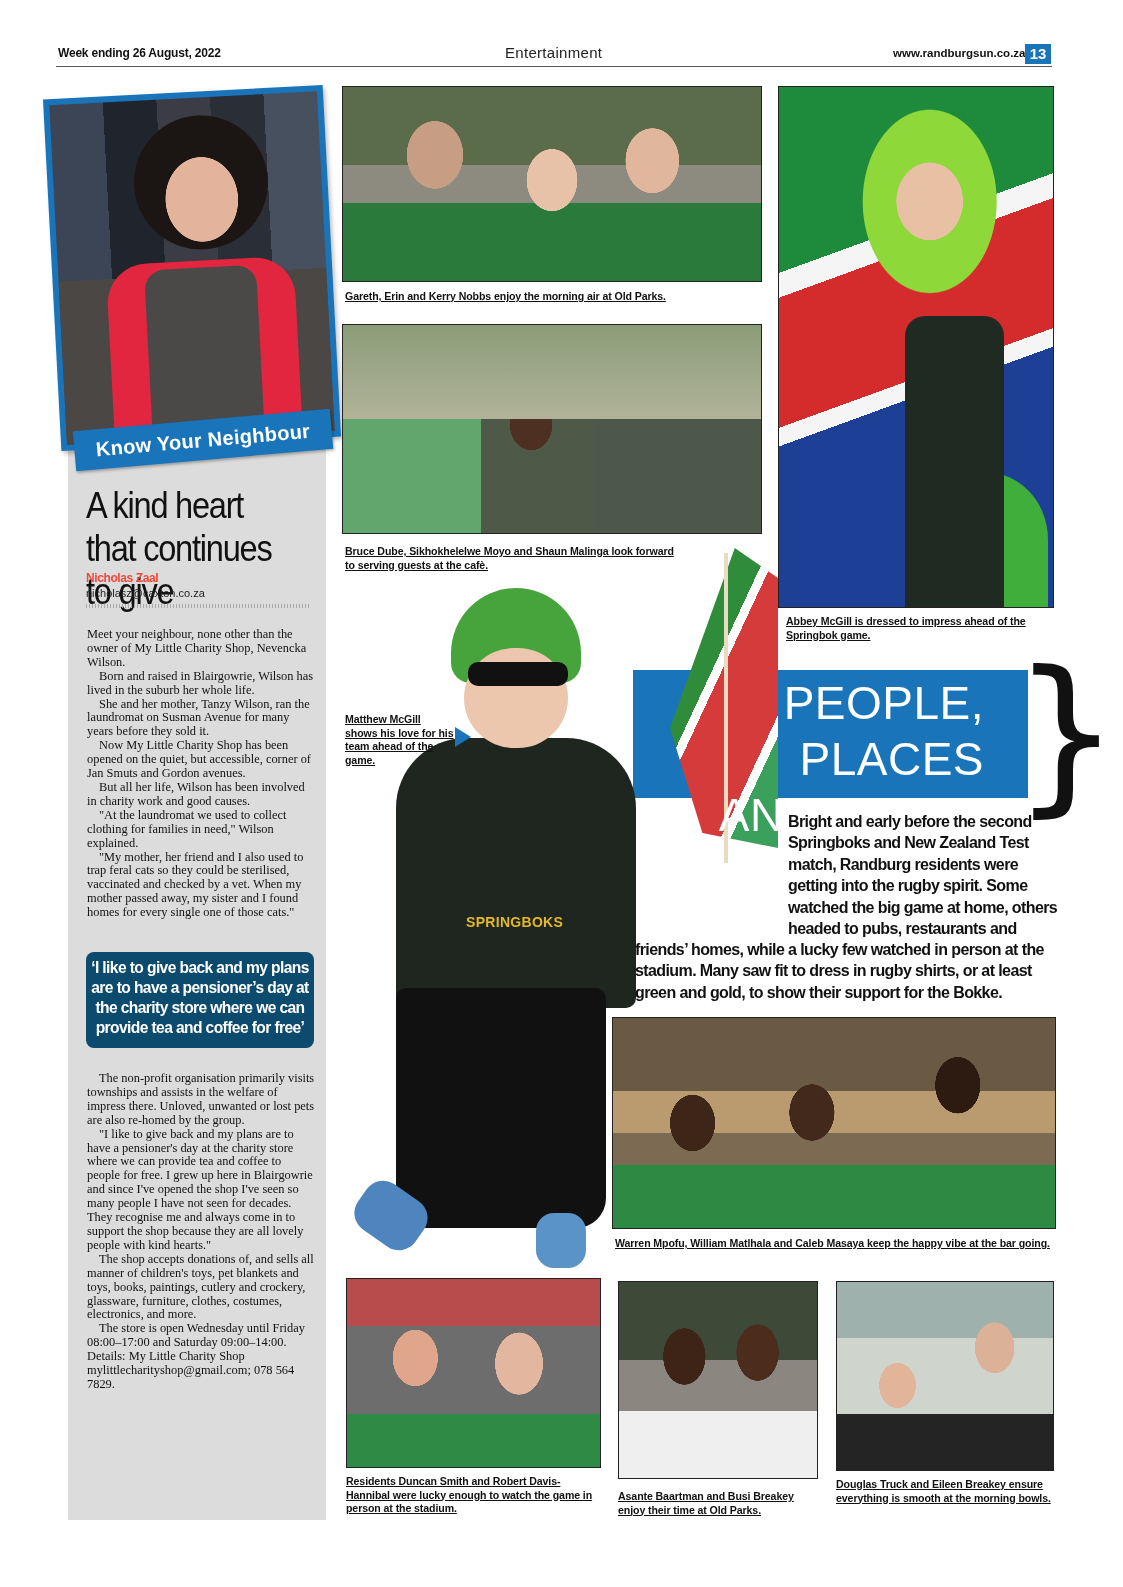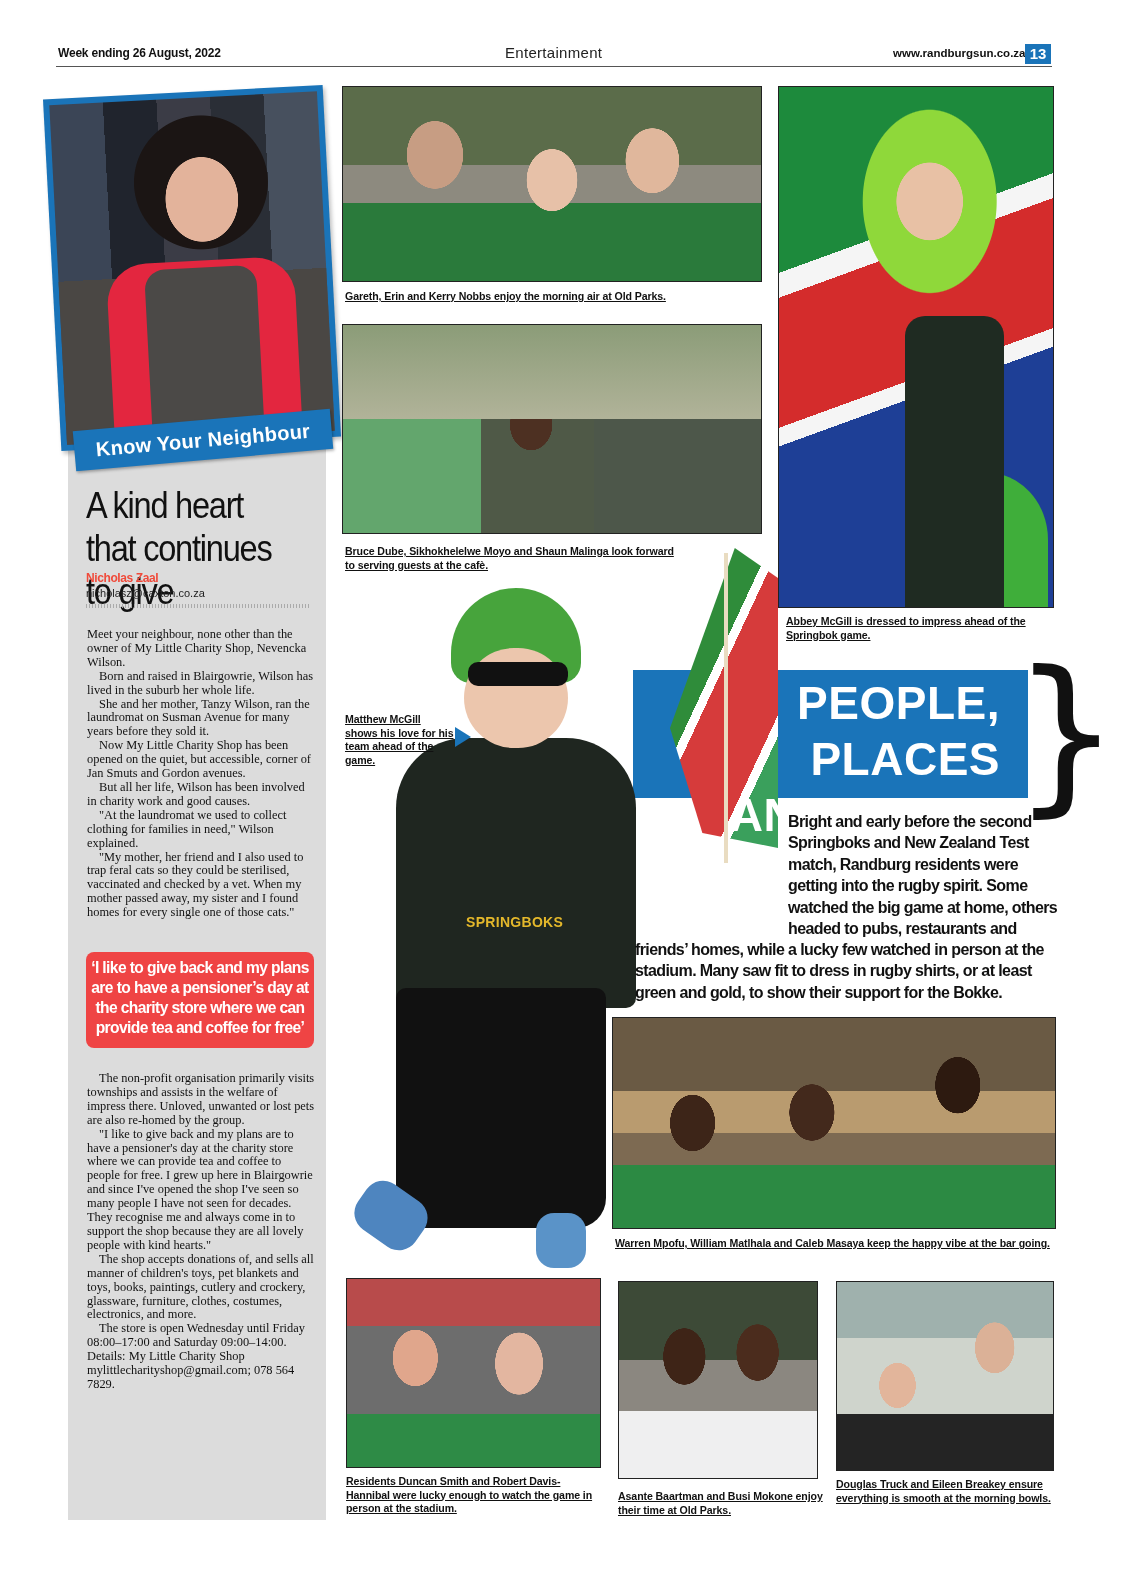--- a/index.html
+++ b/index.html
@@ -30,21 +30,21 @@
   .byline { left:86px; top:571px; font-size:12px; font-weight:bold; color:#f04a3a; letter-spacing:-0.4px; }
   .email { left:86px; top:587px; font-size:11px; color:#222; }
   .dots { left:86px; top:604px; width:225px; height:4px; background:repeating-linear-gradient(90deg,#aaa 0 1px,transparent 1px 3px); }
 
   .body-text { font-family:"Liberation Serif", serif; font-size:12.4px; line-height:13.9px; color:#111; }
   .body-text p { margin:0; text-indent:12px; }
   .body-text p.first { text-indent:0; }
   .bt1 { left:87px; top:628px; width:230px; }
   .bt2 { left:87px; top:1072px; width:230px; }
 
-  .pullquote { left:86px; top:952px; width:228px; height:96px; background:#ef4444; border-radius:8px; color:#fff; font-weight:bold; font-size:15.6px; line-height:20px; text-align:center; letter-spacing:-0.6px; padding-top:6px; box-sizing:border-box; }
+  .pullquote { left:86px; top:952px; width:228px; height:96px; background:#0c4a6e; border-radius:8px; color:#fff; font-weight:bold; font-size:15.6px; line-height:20px; text-align:center; letter-spacing:-0.6px; padding-top:6px; box-sizing:border-box; }
 
   
   .photo { position:absolute; border:1px solid #222; box-sizing:border-box; overflow:hidden; }
   .caption { position:absolute; font-size:10.6px; font-weight:bold; line-height:13.5px; color:#111; letter-spacing:-0.1px;text-decoration:underline; }
 
   .p1 { left:342px; top:86px; width:420px; height:196px; background:
       radial-gradient(ellipse 40px 48px at 22% 35%, #c79d83 0 70%, transparent 71%),
       radial-gradient(ellipse 36px 44px at 50% 48%, #e7c1a8 0 70%, transparent 71%),
       radial-gradient(ellipse 38px 46px at 74% 38%, #e0b79c 0 70%, transparent 71%),
       linear-gradient(180deg, transparent 0 60%, #2a7a3b 60% 100%),
@@ -94,21 +94,21 @@
   .boy .pants { position:absolute; left:40px; top:400px; width:210px; height:240px; background:#111; border-radius:10px 10px 30px 30px; }
   .boy .shoe1 { position:absolute; left:0px; top:600px; width:70px; height:55px; background:#4e85bf; border-radius:20px; transform:rotate(35deg); }
   .boy .shoe2 { position:absolute; left:180px; top:625px; width:50px; height:55px; background:#5a93c8; border-radius:18px; }
   .boy .logo { position:absolute; left:110px; top:326px; color:#e4b82b; font-weight:bold; font-size:14px; letter-spacing:0.3px; }
 
   .flag { left:660px; top:548px; width:118px; height:310px; }
   .flag .f { position:absolute; left:10px; top:0; width:108px; height:300px; background:linear-gradient(115deg, #111 0 18%, #f2c31c 18% 22%, #2f8c3a 22% 40%, #ffffff 40% 44%, #d63b3b 44% 75%, #ffffff 75% 79%, #3aa05c 79% 100%); clip-path:polygon(60% 0,100% 10%,100% 100%,30% 95%,0 60%); }
   .flag .pole { position:absolute; left:64px; top:5px; width:4px; height:310px; background:#e9dcc1; }
 
   .pbanner { left:633px; top:670px; width:395px; height:128px; background:#1a74b9; }
-  .pbanner-text { left:620px; top:675px; width:380px; color:#fff; font-weight:bold; font-size:46px; line-height:56px; text-align:right; letter-spacing:0.5px; }
+  .pbanner-text { left:604px; top:675px; width:380px; color:#fff; font-weight:normal; font-size:46px; line-height:56px; text-align:right; letter-spacing:0.5px; }
   .brace { left:1012px; top:648px; font-size:170px; line-height:170px; color:#111; font-family:"DejaVu Sans", sans-serif; }
 
   .intro { font-size:16px; line-height:21.4px; font-weight:bold; color:#111; letter-spacing:-0.6px; }
   .intro1 { left:788px; top:811px; width:270px; }
   .intro2 { left:635px; top:939px; width:425px; }
 
   .arrow { left:455px; top:727px; width:0; height:0; border-top:10px solid transparent; border-bottom:10px solid transparent; border-left:16px solid #1a74b9; }
 </style>
 </head>
 <body>
@@ -191,16 +191,16 @@
 <div class="abs intro intro1">Bright and early before the second Springboks and New Zealand Test match, Randburg residents were getting into the rugby spirit. Some watched the big game at home, others headed to pubs, restaurants and</div>
 <div class="abs intro intro2">friends’ homes, while a lucky few watched in person at the stadium. Many saw fit to dress in rugby shirts, or at least green and gold, to show their support for the Bokke.</div>
 
 <div class="photo p4"></div>
 <div class="caption" style="left:615px;top:1237px;width:445px;">Warren Mpofu, William Matlhala and Caleb Masaya keep the happy vibe at the bar going.</div>
 
 <div class="photo p5"></div>
 <div class="caption" style="left:346px;top:1475px;width:255px;">Residents Duncan Smith and Robert Davis-Hannibal were lucky enough to watch the game in person at the stadium.</div>
 
 <div class="photo p6"></div>
-<div class="caption" style="left:618px;top:1490px;width:205px;">Asante Baartman and Busi Mokone enjoy their time at Old Parks.</div>
+<div class="caption" style="left:618px;top:1490px;width:205px;">Asante Baartman and Busi Breakey enjoy their time at Old Parks.</div>
 
 <div class="photo p7"></div>
 <div class="caption" style="left:836px;top:1478px;width:215px;">Douglas Truck and Eileen Breakey ensure everything is smooth at the morning bowls.</div>
 
 </body></html>

